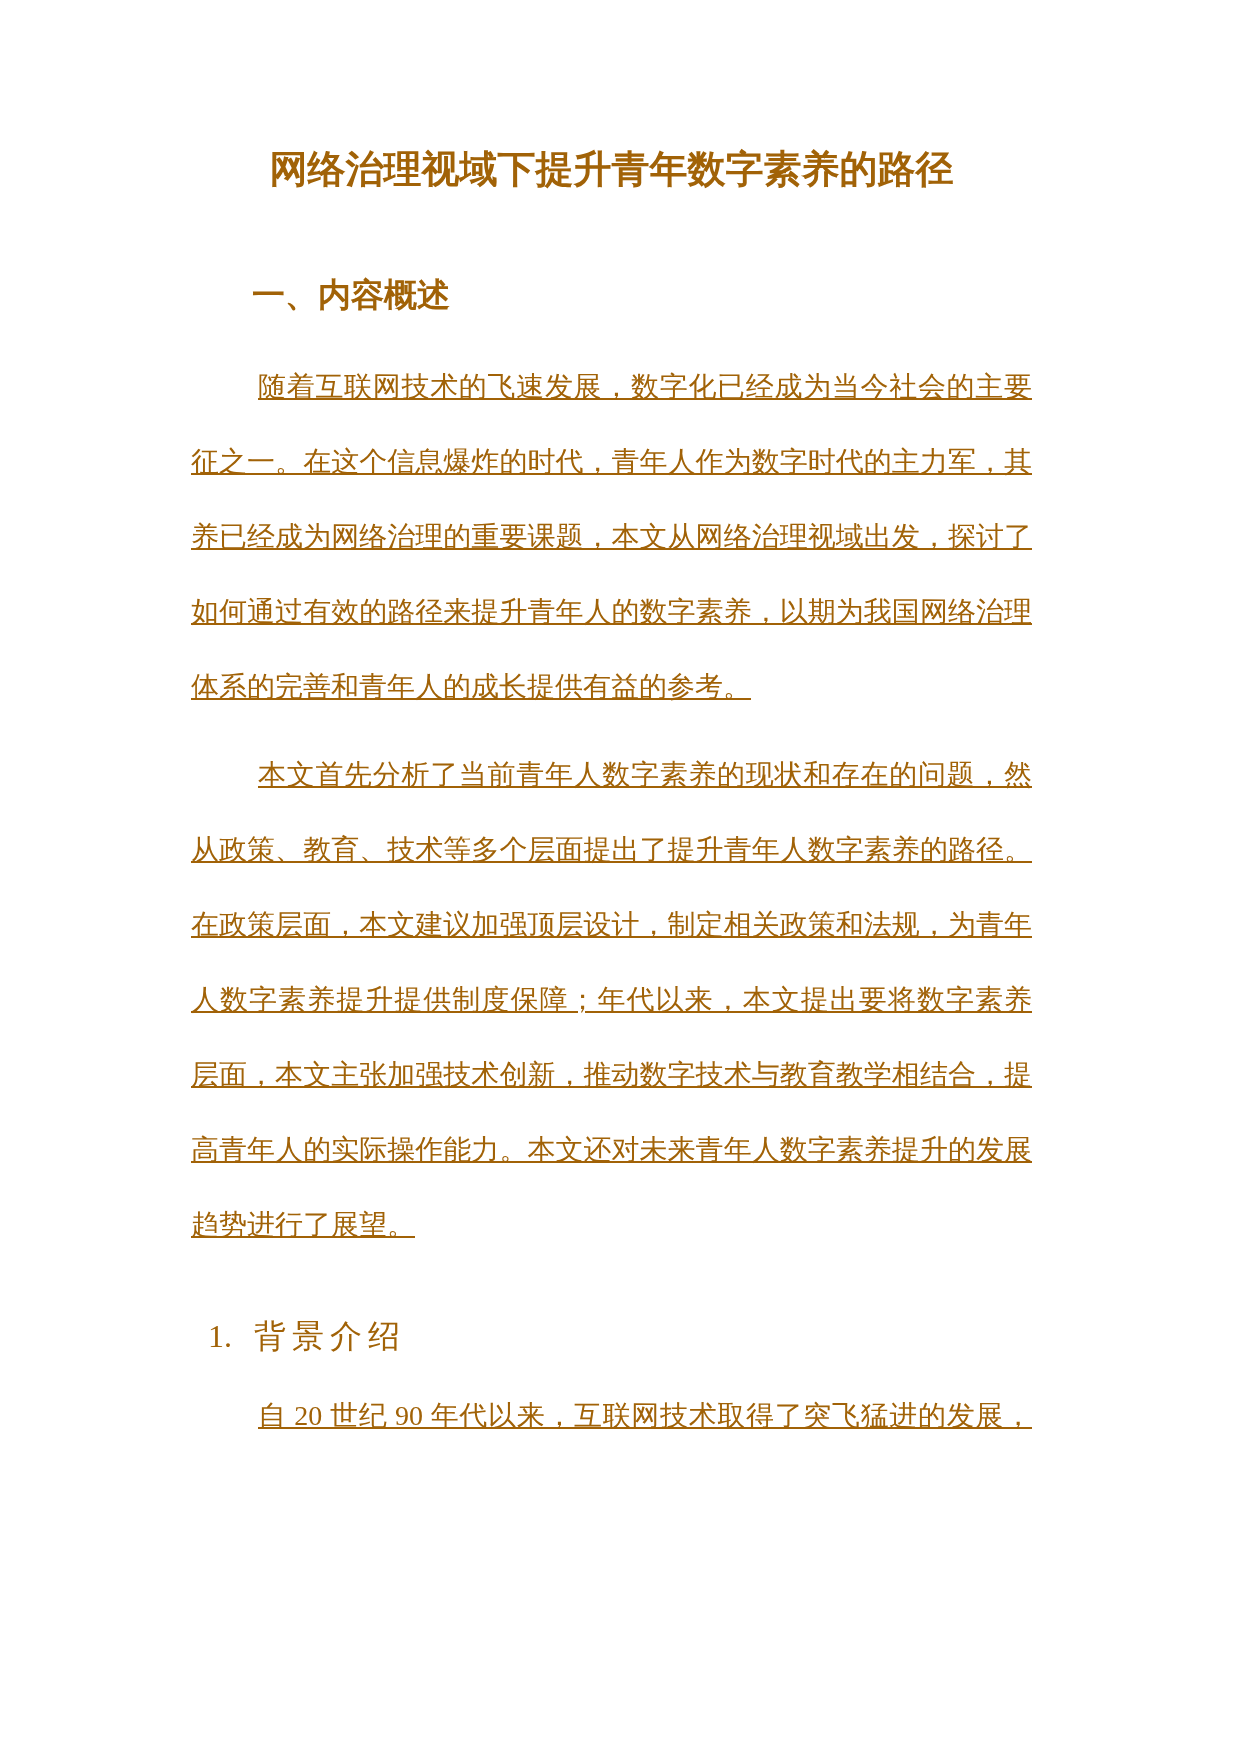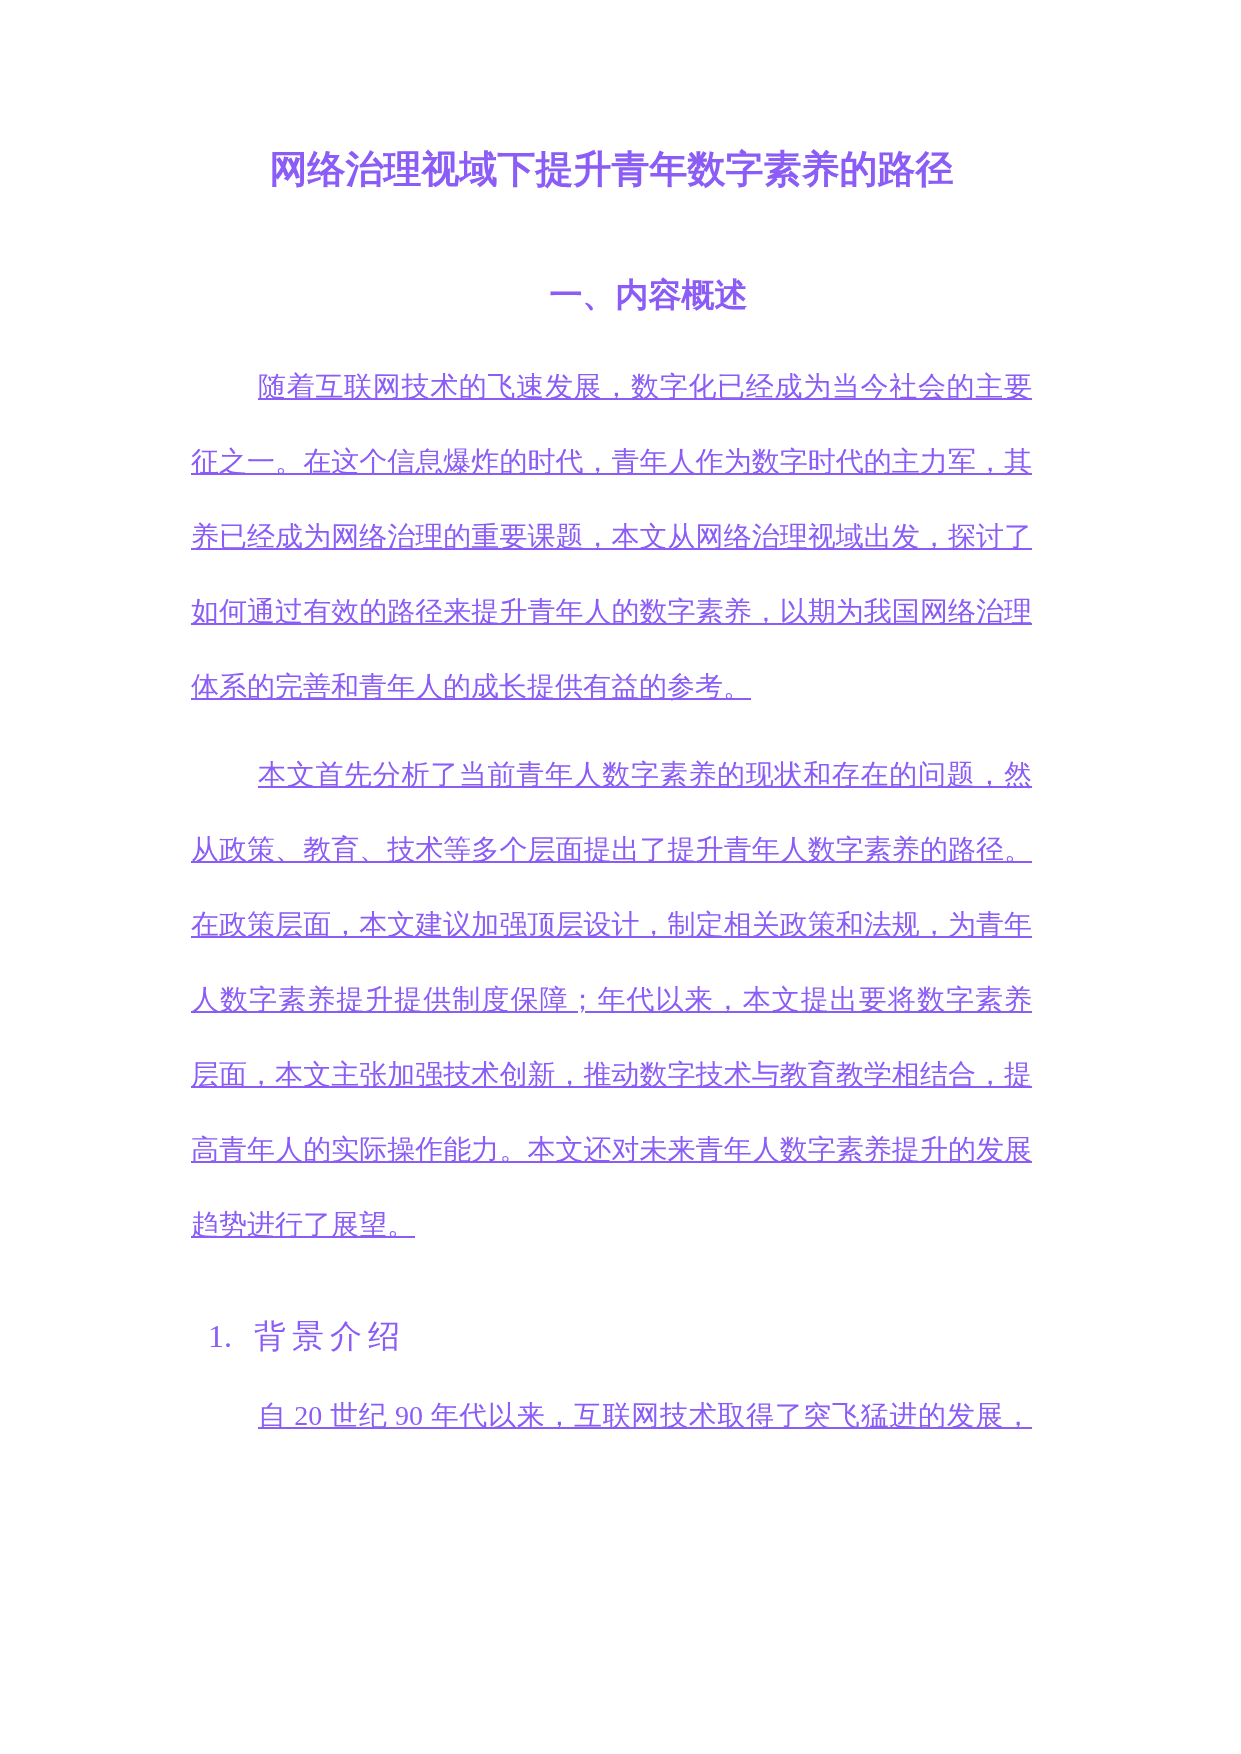--- a/index.html
+++ b/index.html
@@ -5,21 +5,21 @@
   html, body {
     margin: 0;
     padding: 0;
     background: #ffffff;
   }
   .page {
     position: relative;
     width: 1241px;
     height: 1754px;
     background: #ffffff;
-    color: #8b5cf6;
+    color: #a16207;
     overflow: hidden;
     font-family: "Liberation Serif", "DejaVu Serif", serif;
   }
   .content {
     position: absolute;
     left: 178px;
     top: 0;
     width: 867px;
   }
   .doc-title {
@@ -31,21 +31,20 @@
     line-height: 38px;
     white-space: nowrap;
   }
   .h1 {
     margin: 90px 0 0 74px;
     font-family: "Liberation Sans", "DejaVu Sans", sans-serif;
     font-weight: 700;
     font-size: 33px;
     line-height: 34px;
     white-space: nowrap;
-    text-align: center;
   }
   .para {
     margin: 13px;
     padding: 0;
     text-decoration: underline;
   }
   .para.p-first {
     margin-top: 37px;
   }
   .line {

